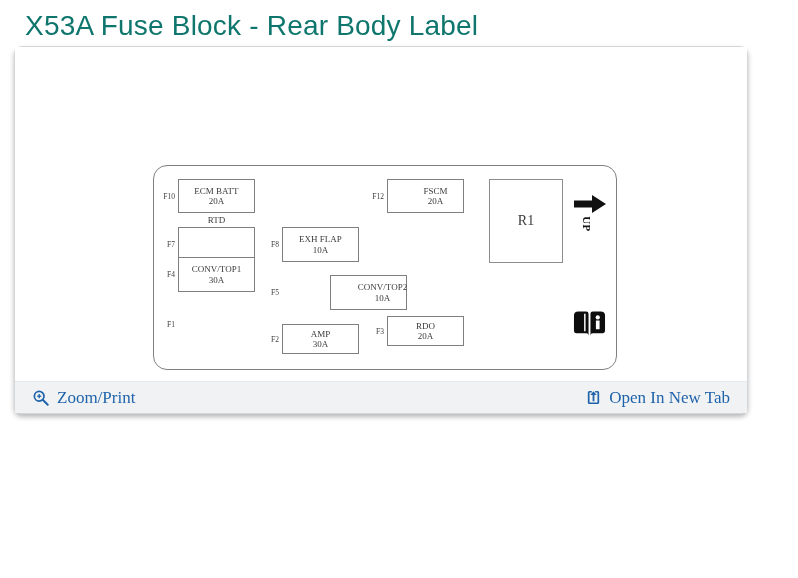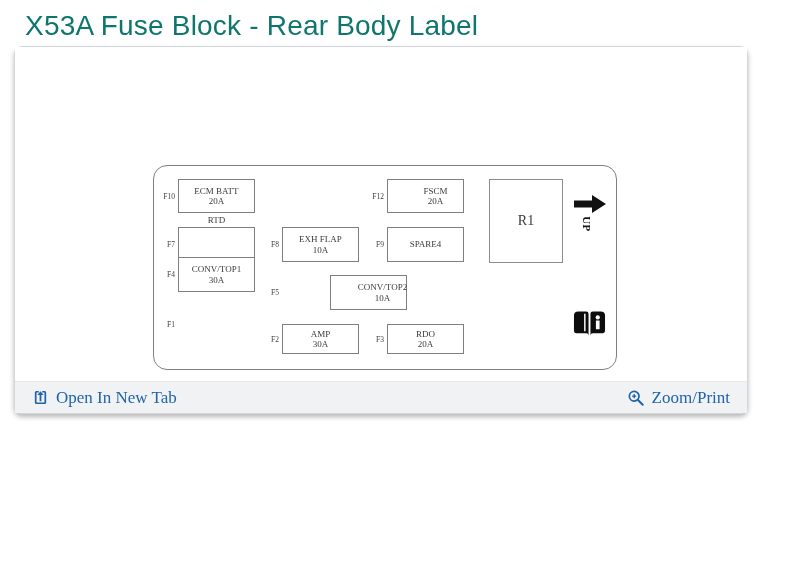--- a/index.html
+++ b/index.html
@@ -115,26 +115,20 @@
           <span>30A</span>
         </div>
       </div>
       <div class="cell" style="left:104px; top:61px;">
         <span class="flabel">F8</span>
         <div class="fusebox" style="height:35px;">
           <span>EXH FLAP</span>
           <span>10A</span>
         </div>
       </div>
-      <div class="cell" style="left:209px; top:61px;">
-        <span class="flabel">F9</span>
-        <div class="fusebox" style="height:35px;">
-          <span>SPARE4</span>
-        </div>
-      </div>
 
       <div class="cell" style="left:0px; top:91px;">
         <span class="flabel">F4</span>
         <div class="fusebox" style="height:35px;">
           <span>CONV/TOP1</span>
           <span>30A</span>
         </div>
       </div>
       <div class="cell" style="left:104px; top:109px;gap:48px;">
         <span class="flabel">F5</span>
@@ -147,21 +141,21 @@
       <div class="cell" style="left:0px; top:154px;">
         <span class="flabel">F1</span>
       </div>
       <div class="cell" style="left:104px; top:158px;">
         <span class="flabel">F2</span>
         <div class="fusebox" style="height:30px;">
           <span>AMP</span>
           <span>30A</span>
         </div>
       </div>
-      <div class="cell" style="left:209px; top:158px;justify-content:space-between;">
+      <div class="cell" style="left:209px; top:150px;justify-content:space-between;">
         <span class="flabel">F3</span>
         <div class="fusebox" style="height:30px;">
           <span>RDO</span>
           <span>20A</span>
         </div>
       </div>
 
       <div class="relay" style="left:335px; top:13px;">
         <span>R1</span>
       </div>
@@ -181,31 +175,31 @@
           <line x1="12.2" y1="3.5" x2="12.2" y2="21.5" stroke="#ffffff" stroke-width="1.5"></line>
           <circle cx="25.5" cy="7.2" r="2.2" fill="#ffffff"></circle>
           <rect x="23.6" y="10.4" width="3.8" height="9" fill="#ffffff"></rect>
         </svg>
       </div>
 
     </div>
   </div>
 
   <div class="footer">
-    <a class="link">
-      <svg width="17" height="17" viewBox="0 0 18 18">
-        <path d="M6.3 2.9 L4.6 2.9 Q3.9 2.9 3.9 3.6 L3.9 14.4 Q3.9 15.1 4.6 15.1 L13.4 15.1 Q14.1 15.1 14.1 14.4 L14.1 3.6 Q14.1 2.9 13.4 2.9 L11.7 2.9" fill="none" stroke="#1f63aa" stroke-width="1.8" stroke-linecap="square"></path>
-        <line x1="9" y1="13" x2="9" y2="6" stroke="#1f63aa" stroke-width="1.9"></line>
-        <polygon points="9,2.4 12.3,6.4 5.7,6.4" fill="#1f63aa"></polygon>
-      </svg>
-      <span>Open In New Tab</span>
-    </a>
     <a class="link">
       <svg width="18" height="18" viewBox="0 0 19 19">
         <circle cx="7.6" cy="7.6" r="5.1" fill="none" stroke="#1f63aa" stroke-width="1.8"></circle>
         <line x1="7.6" y1="5.4" x2="7.6" y2="9.8" stroke="#1f63aa" stroke-width="1.4"></line>
         <line x1="5.4" y1="7.6" x2="9.8" y2="7.6" stroke="#1f63aa" stroke-width="1.4"></line>
         <line x1="11.6" y1="11.6" x2="16.6" y2="16.6" stroke="#1f63aa" stroke-width="2.1" stroke-linecap="round"></line>
       </svg>
       <span>Zoom/Print</span>
     </a>
+    <a class="link">
+      <svg width="17" height="17" viewBox="0 0 18 18">
+        <path d="M6.3 2.9 L4.6 2.9 Q3.9 2.9 3.9 3.6 L3.9 14.4 Q3.9 15.1 4.6 15.1 L13.4 15.1 Q14.1 15.1 14.1 14.4 L14.1 3.6 Q14.1 2.9 13.4 2.9 L11.7 2.9" fill="none" stroke="#1f63aa" stroke-width="1.8" stroke-linecap="square"></path>
+        <line x1="9" y1="13" x2="9" y2="6" stroke="#1f63aa" stroke-width="1.9"></line>
+        <polygon points="9,2.4 12.3,6.4 5.7,6.4" fill="#1f63aa"></polygon>
+      </svg>
+      <span>Open In New Tab</span>
+    </a>
   </div>
 </div>
 
 </body></html>

